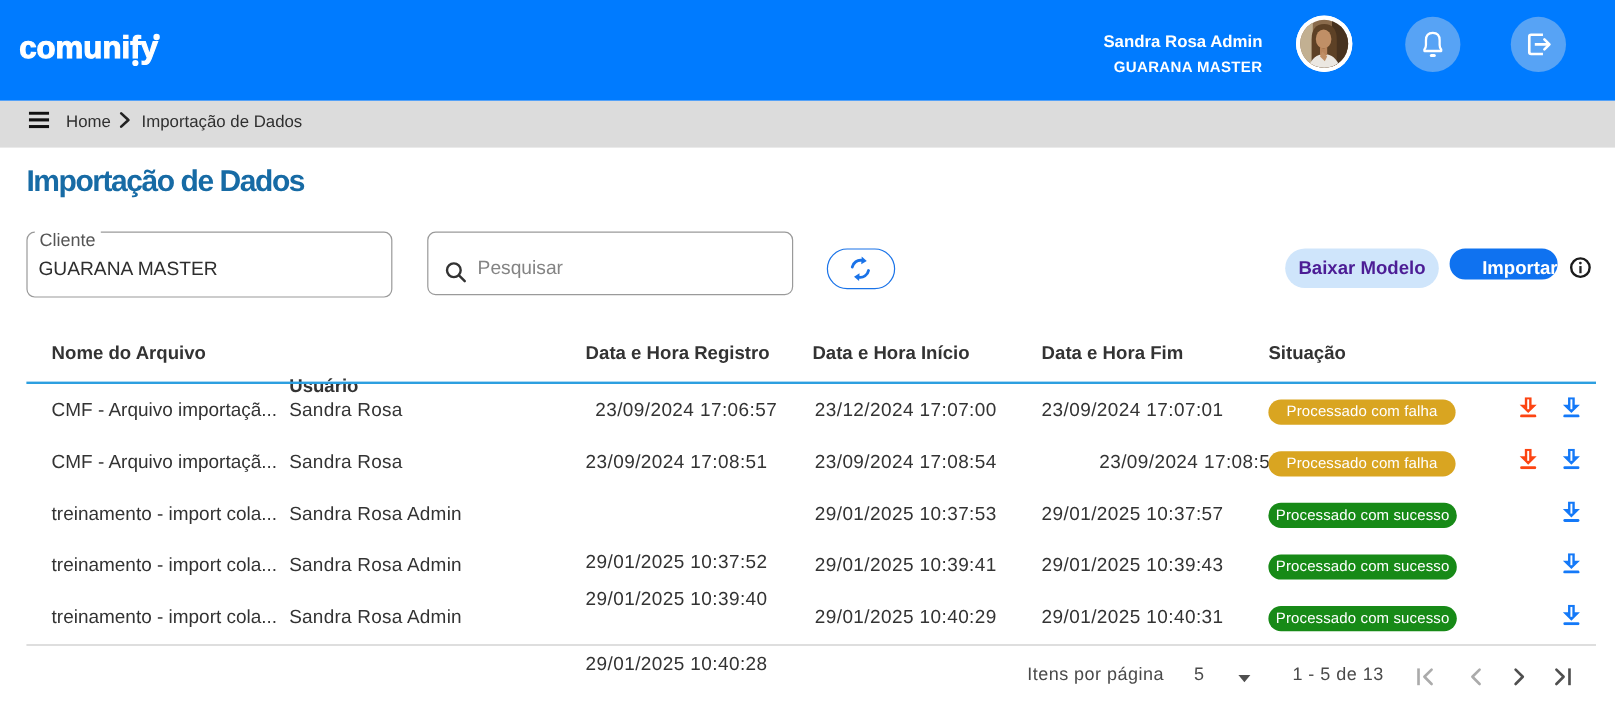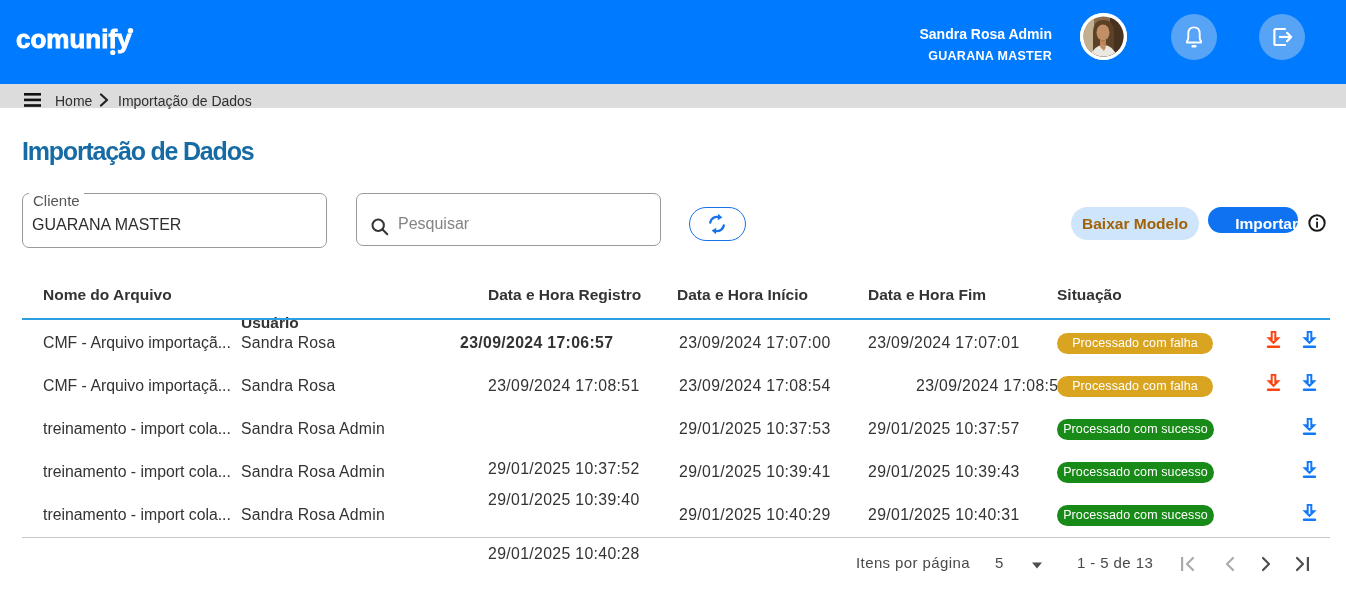--- a/index.html
+++ b/index.html
@@ -6,35 +6,35 @@
   html,body { width:1346px; height:596px; background:#fff; font-family:"Liberation Sans", sans-serif; overflow:hidden; }
   .abs { position:absolute; }
   
   #hdr { position:absolute; left:0; top:0; width:1346px; height:84px; background:#007bff; }
   #uname { position:absolute; right:294px; top:26px; text-align:right; color:#fff; }
   #uname .l1 { font-size:14px; font-weight:bold; }
   #uname .l2 { font-size:12.5px; font-weight:bold; margin-top:7px; letter-spacing:0.3px; }
   .circbtn { position:absolute; width:46px; height:46px; border-radius:50%; background:#57a3f5; top:14px; }
   #avatar { position:absolute; left:1080px; top:13px; width:47px; height:47px; border-radius:50%; background:#fff; }
   
-  #crumb { position:absolute; left:0; top:84px; width:1346px; height:24px; background:#dcdcdc; color:#333; }
+  #crumb { position:absolute; left:0; top:84px; width:1346px; height:39px; background:#dcdcdc; color:#333; }
   #crumb .txt { position:absolute; left:55px; top:9px; font-size:14px; font-weight:500; color:#2f2f2f; }
   
   #title { position:absolute; left:22px; top:137px; font-size:25px; font-weight:bold; color:#176ba5; letter-spacing:-1.2px; }
   
   .field { position:absolute; border:1px solid #9a9a9a; border-radius:7px; background:#fff; }
   #fld1 { left:22px; top:193px; width:305px; height:55px; }
   #fld1 .lab { position:absolute; left:6px; top:-2px; background:#fff; padding:0 4px; font-size:15px; color:#555; }
   #fld1 .val { position:absolute; left:9px; top:22px; font-size:16px; color:#2e2e2e; letter-spacing:0px; }
   #fld2 { left:356px; top:193px; width:305px; height:53px; }
   #fld2 .ph { position:absolute; left:41px; top:21px; font-size:16px; color:#848484; }
   
   #refresh { position:absolute; left:689px; top:207px; width:57px; height:34px; border:1.5px solid #1a73e8; border-radius:17px; }
   
-  #btnBaixar { position:absolute; left:1071px; top:207px; width:128px; height:33px; background:#cfe5fb; border-radius:17px; color:#a16207; font-size:15.5px; font-weight:bold; text-align:center; line-height:33px; }
+  #btnBaixar { position:absolute; left:1071px; top:207px; width:128px; height:33px; background:#cfe5fb; border-radius:17px; color:#4c1d95; font-size:15.5px; font-weight:bold; text-align:center; line-height:33px; }
   #btnImportar { position:absolute; left:1208px; top:207px; width:90px; height:26px; background:#0f72f0; border-radius:17px; color:#fff; font-size:15.5px; font-weight:bold; text-align:right; line-height:33px; }
   
   .th { position:absolute; top:286px; font-size:15.5px; font-weight:bold; color:#333; }
   #hline { position:absolute; left:22px; top:318px; width:1308px; height:2px; background:#2d9fe0; }
   .td { position:absolute; font-size:15.8px; color:#333; white-space:nowrap; letter-spacing:0.2px; }
   .cn { letter-spacing:0px !important; }
   .cd { letter-spacing:0.35px !important; }
   .badge { position:absolute; left:1057px; height:21px; border-radius:11px; color:#fff; font-size:12.5px; font-weight:normal; text-align:center; line-height:21px; letter-spacing:0.1px; }
   .falha { width:156px; background:#d9a521; }
   .sucesso { width:157px; background:#178a17; }
@@ -131,22 +131,22 @@
 <div class="th" style="left:43px;">Nome do Arquivo</div>
 <div class="th" style="left:241px;margin-top:28px;">Usuário</div>
 <div class="th" style="left:488px;">Data e Hora Registro</div>
 <div class="th" style="left:677px;">Data e Hora Início</div>
 <div class="th" style="left:868px;">Data e Hora Fim</div>
 <div class="th" style="left:1057px;">Situação</div>
 <div id="hline"></div>
 
 <div class="td cn" style="left:43px; top:334px;">CMF - Arquivo importaçã...</div>
 <div class="td" style="left:241px; top:334px;">Sandra Rosa</div>
-<div class="td cd" style="left:460px; top:334px;font-weight:bold;">23/09/2024 17:06:57</div>
-<div class="td cd" style="left:679px; top:334px;">23/09/2024 17:07:00</div>
+<div class="td cd" style="left:496px; top:334px;">23/09/2024 17:06:57</div>
+<div class="td cd" style="left:679px; top:334px;">23/12/2024 17:07:00</div>
 <div class="td cd" style="left:868px; top:334px;">23/09/2024 17:07:01</div>
 <div class="badge falha" style="top:333px;">Processado com falha</div>
 
 <div class="td cn" style="left:43px; top:377px;">CMF - Arquivo importaçã...</div>
 <div class="td" style="left:241px; top:377px;">Sandra Rosa</div>
 <div class="td cd" style="left:488px; top:377px;">23/09/2024 17:08:51</div>
 <div class="td cd" style="left:679px; top:377px;">23/09/2024 17:08:54</div>
 <div class="td cd" style="left:916px; top:377px;">23/09/2024 17:08:58</div>
 <div class="badge falha" style="top:376px;">Processado com falha</div>
 

